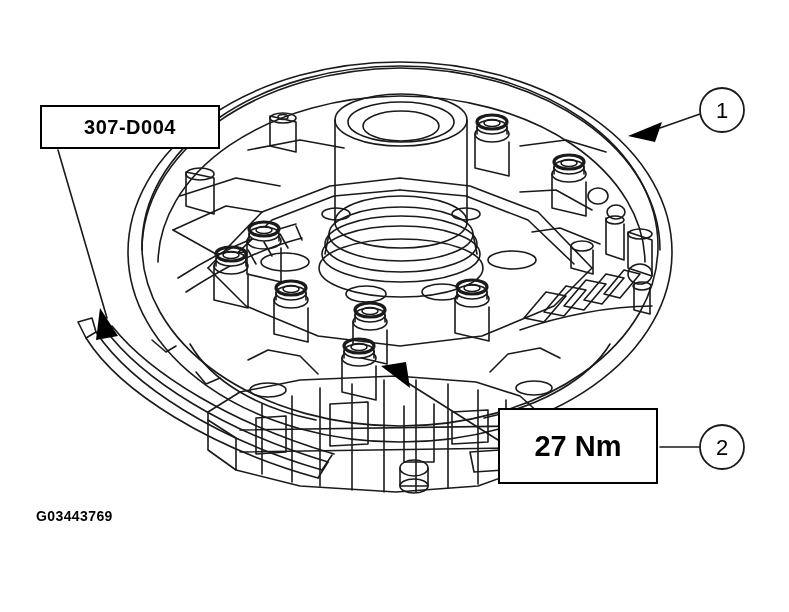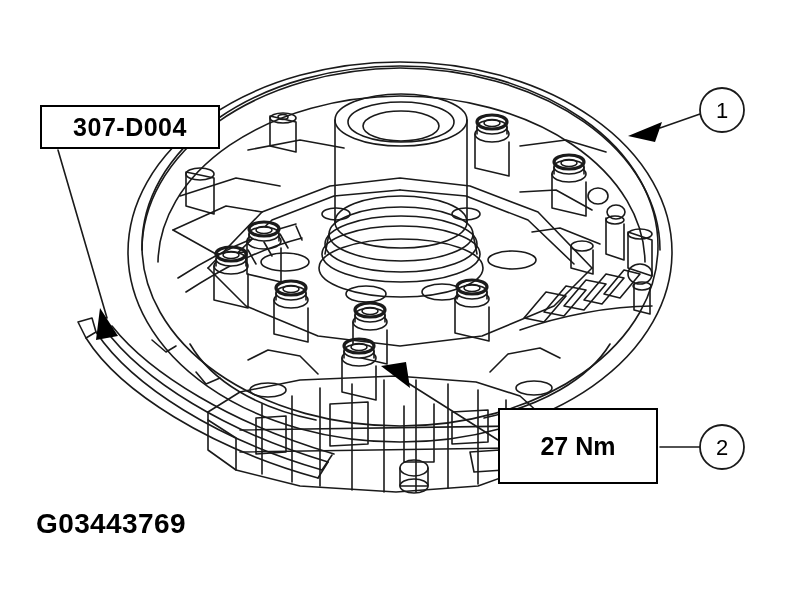--- a/index.html
+++ b/index.html
@@ -39,38 +39,38 @@
     align-items: center;
     justify-content: center;
     line-height: 1.12;
     white-space: nowrap;
   }
   #tool-number-box {
     left: 40px;
     top: 105px;
     width: 180px;
     height: 44px;
-    font-size: 25px;
+    font-size: 20px;
     font-weight: bold;
     letter-spacing: 0.5px;
   }
   #torque-box {
     left: 498px;
     top: 408px;
     width: 160px;
     height: 76px;
-    font-size: 25px;
+    font-size: 29px;
     font-weight: bold;
   }
   #torque-box .torque-line { display: block; }
   .figure-id {
     position: absolute;
     left: 36px;
     top: 508px;
-    font-size: 28px;
+    font-size: 14px;
     font-weight: bold;
     letter-spacing: 0.4px;
   }
   .callout-number {
     font-size: 22px;
     font-weight: normal;
     font-family: "Liberation Sans", sans-serif;
   }
 </style>
 </head>

